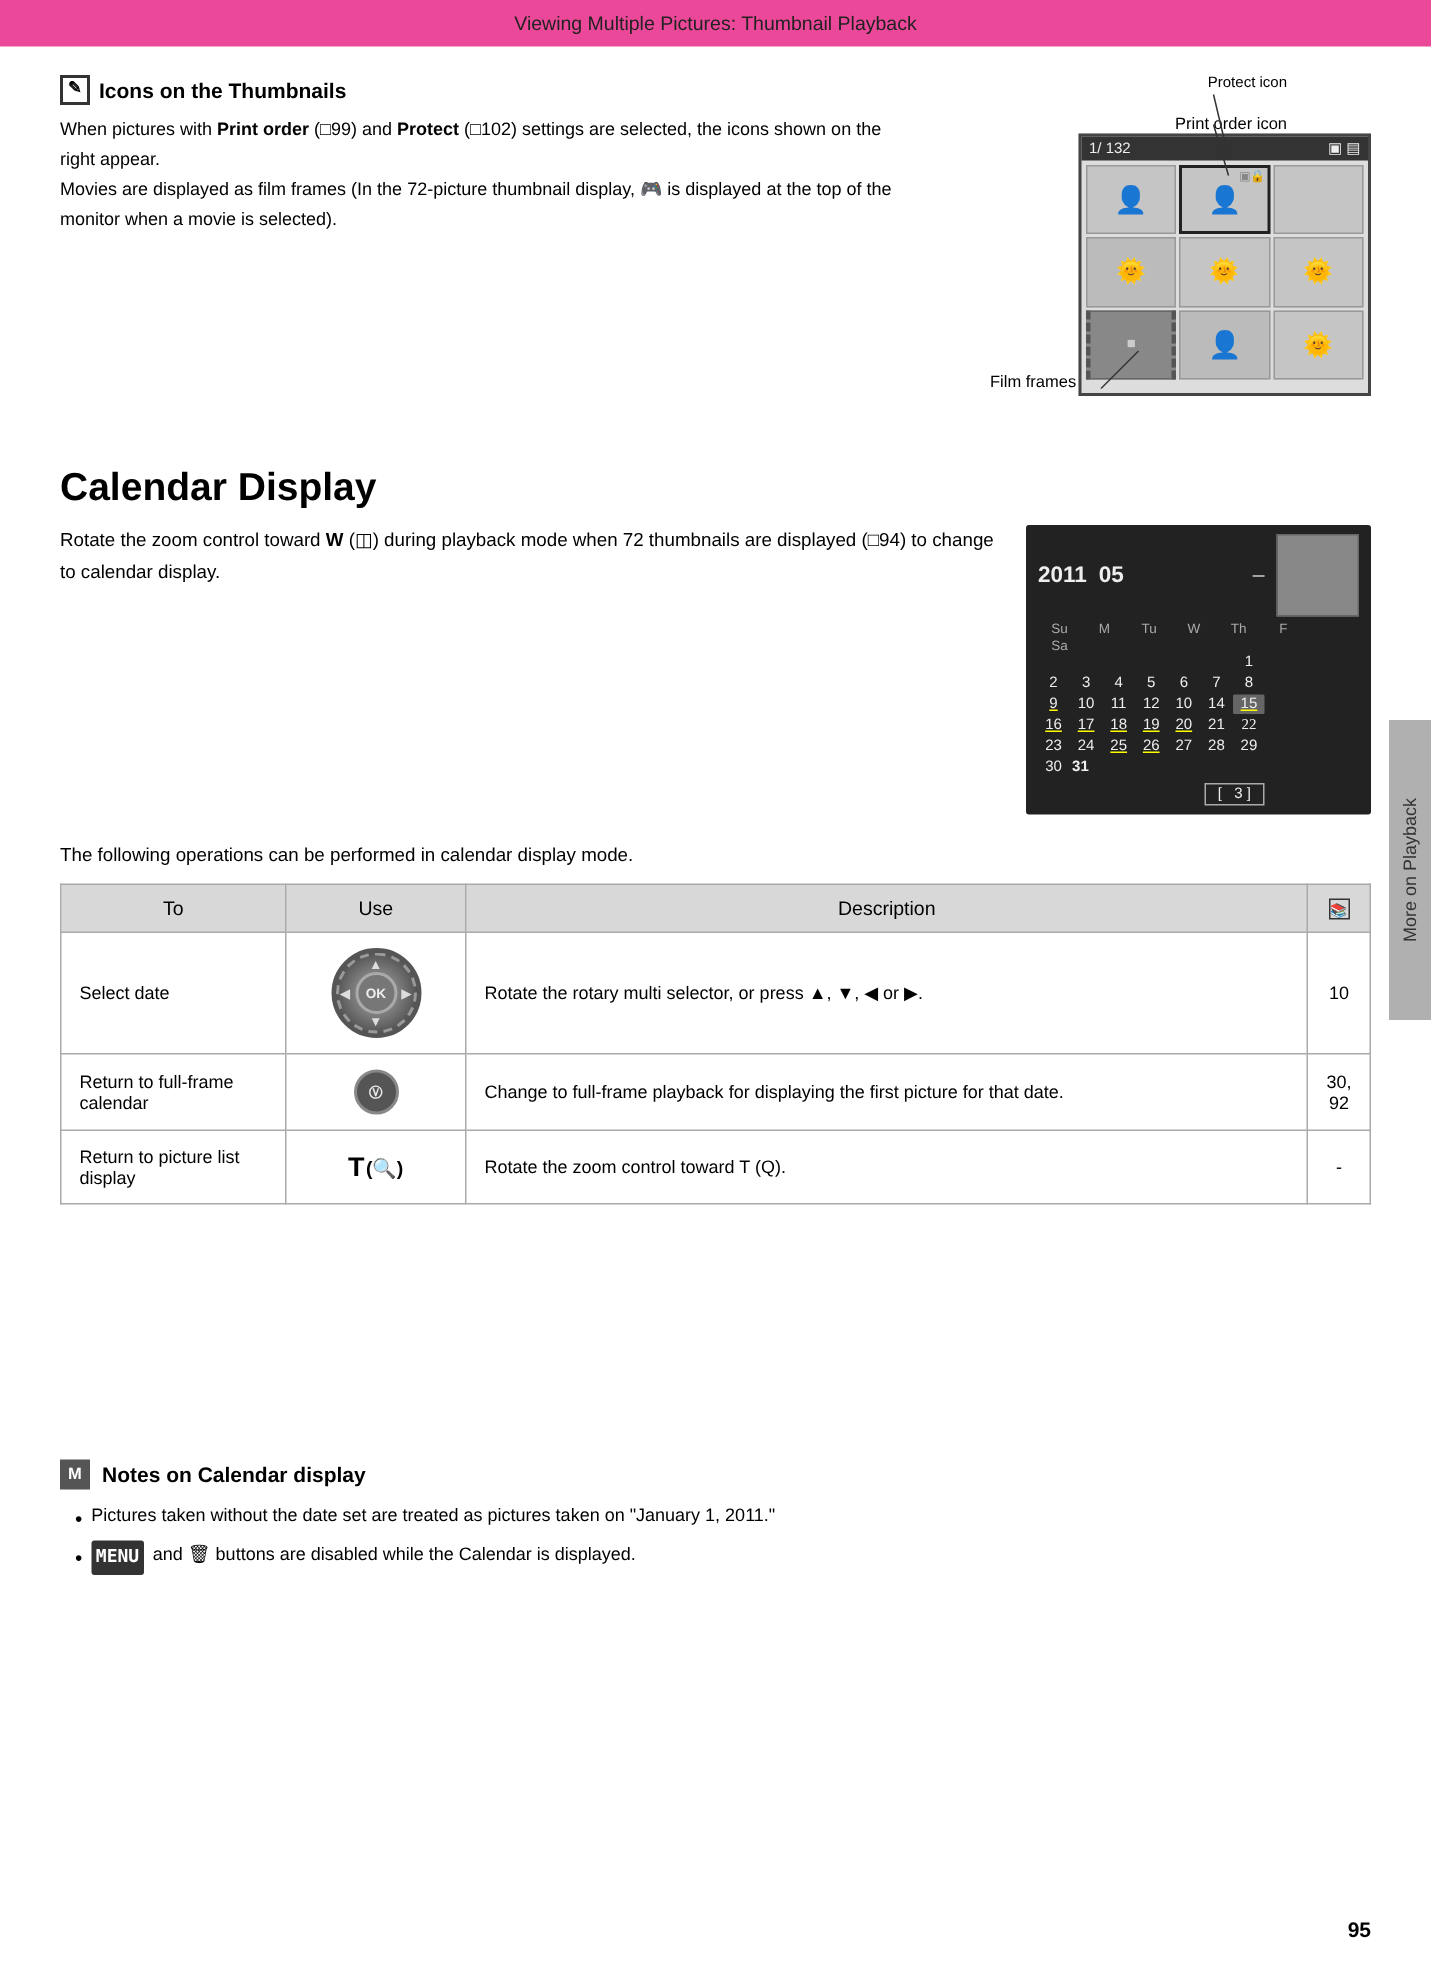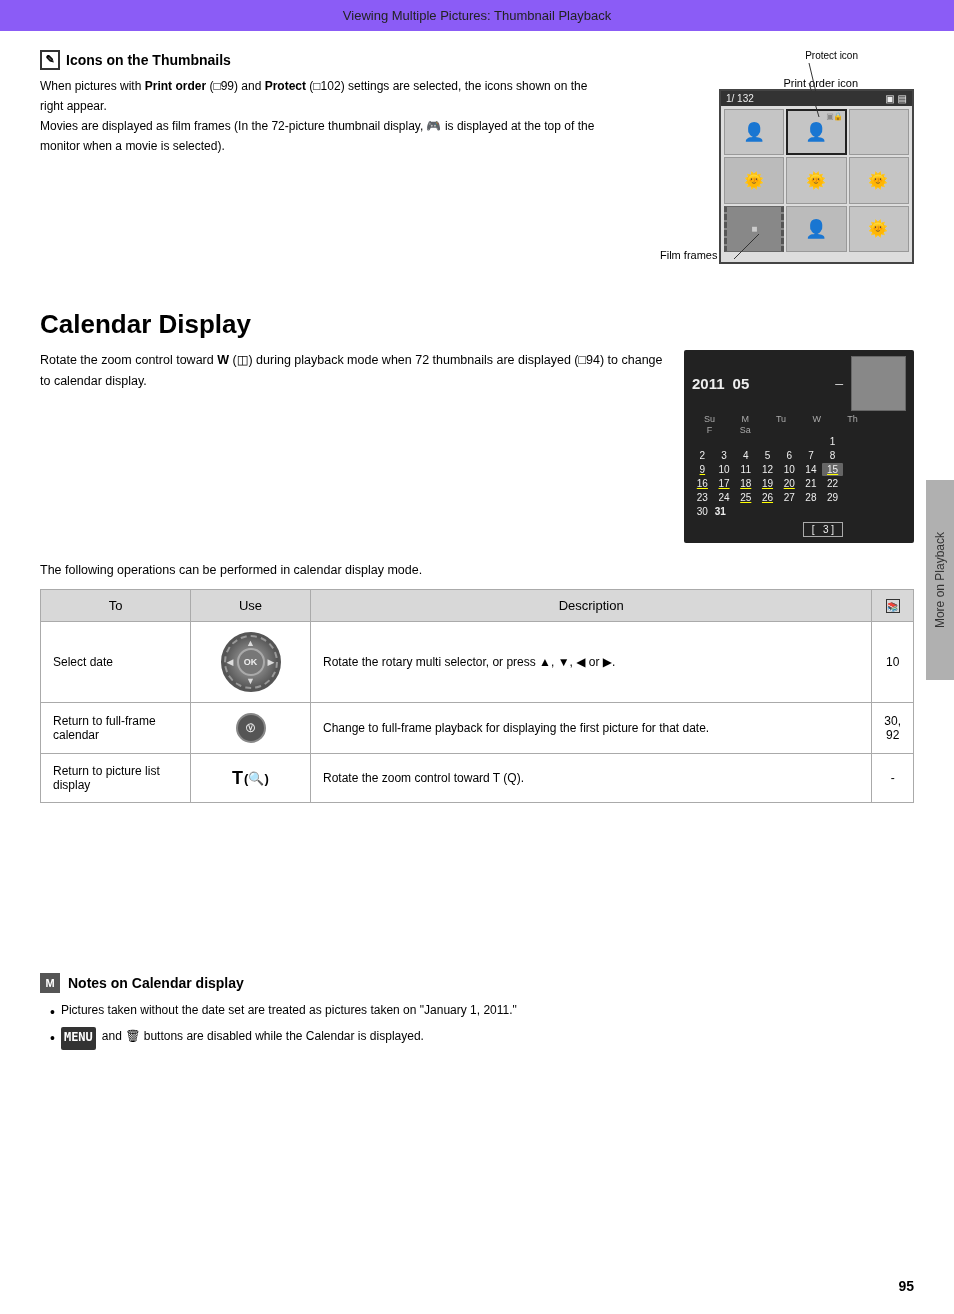--- a/index.html
+++ b/index.html
@@ -13,21 +13,21 @@
     }
     .page {
       width: 954px;
       min-height: 1314px;
       background: #fff;
       position: relative;
       overflow: hidden;
     }
     
     .top-header {
-      background: #8b5cf6;
+      background: #ec4899;
       text-align: center;
       padding: 8px 4px;
       font-size: 13px;
       color: #222;
     }
     
     .right-tab {
       position: absolute;
       right: 0;
       top: 480px;
@@ -368,21 +368,21 @@
         <div style="background:#222; color:#eee; padding:6px 8px; border-radius:2px; font-size:11px; position:relative;">
 
           <div style="display:flex; align-items:center; justify-content:space-between; margin-bottom:3px;">
             <span style="font-size:15px; font-weight:bold;">2011</span>
             <span style="font-size:15px; font-weight:bold; margin-left:8px;">05</span>
             <span style="margin-left:auto; font-size:11px;">─</span>
 
             <div style="width:55px; height:55px; background:#888; margin-left:8px; border:1px solid #666;"></div>
           </div>
 
-          <div style="display:grid; grid-template-columns:repeat(5, 1fr); gap:1px; margin-right:36px;">
+          <div style="display:grid; grid-template-columns:repeat(6, 1fr); gap:1px; margin-right:36px;">
             <div style="text-align:center; font-size:9px; color:#aaa;">Su</div>
             <div style="text-align:center; font-size:9px; color:#aaa;">M</div>
             <div style="text-align:center; font-size:9px; color:#aaa;">Tu</div>
             <div style="text-align:center; font-size:9px; color:#aaa;">W</div>
             <div style="text-align:center; font-size:9px; color:#aaa;">Th</div>
             <div style="text-align:center; font-size:9px; color:#aaa;">F</div>
             <div style="text-align:center; font-size:9px; color:#aaa;">Sa</div>
           </div>
 
           <div style="display:grid; grid-template-columns:repeat(7, 1fr); gap:1px; margin-right:63px; font-size:10px;">
@@ -411,21 +411,21 @@
             <div style="text-align:center; padding:1px;">14</div>
 
             <div style="text-align:center; padding:1px; background:#666; border-radius:1px; text-decoration:underline; text-decoration-color:#ff0;">15</div>
             <div style="text-align:center; padding:1px; text-decoration:underline; text-decoration-color:#ff0;">16</div>
             <div style="text-align:center; padding:1px; text-decoration:underline; text-decoration-color:#ff0;">17</div>
             <div style="text-align:center; padding:1px; text-decoration:underline; text-decoration-color:#ff0;">18</div>
             <div style="text-align:center; padding:1px; text-decoration:underline; text-decoration-color:#ff0;">19</div>
             <div style="text-align:center; padding:1px; text-decoration:underline; text-decoration-color:#ff0;">20</div>
             <div style="text-align:center; padding:1px; text-decoration-color:#ff0;">21</div>
 
-            <div style="text-align:center; padding:1px;">22</div>
+            <div style="text-align:center; padding:1px;font-family:Liberation Serif, serif;">22</div>
             <div style="text-align:center; padding:1px;">23</div>
             <div style="text-align:center; padding:1px;">24</div>
             <div style="text-align:center; padding:1px; text-decoration:underline; text-decoration-color:#ff0;">25</div>
             <div style="text-align:center; padding:1px; text-decoration:underline; text-decoration-color:#ff0;">26</div>
             <div style="text-align:center; padding:1px;">27</div>
             <div style="text-align:center; padding:1px;">28</div>
 
             <div style="text-align:center; padding:1px;">29</div>
             <div style="text-align:center; padding:1px;">30</div>
             <div style="text-align:left; padding:1px;font-weight:bold;">31</div>

